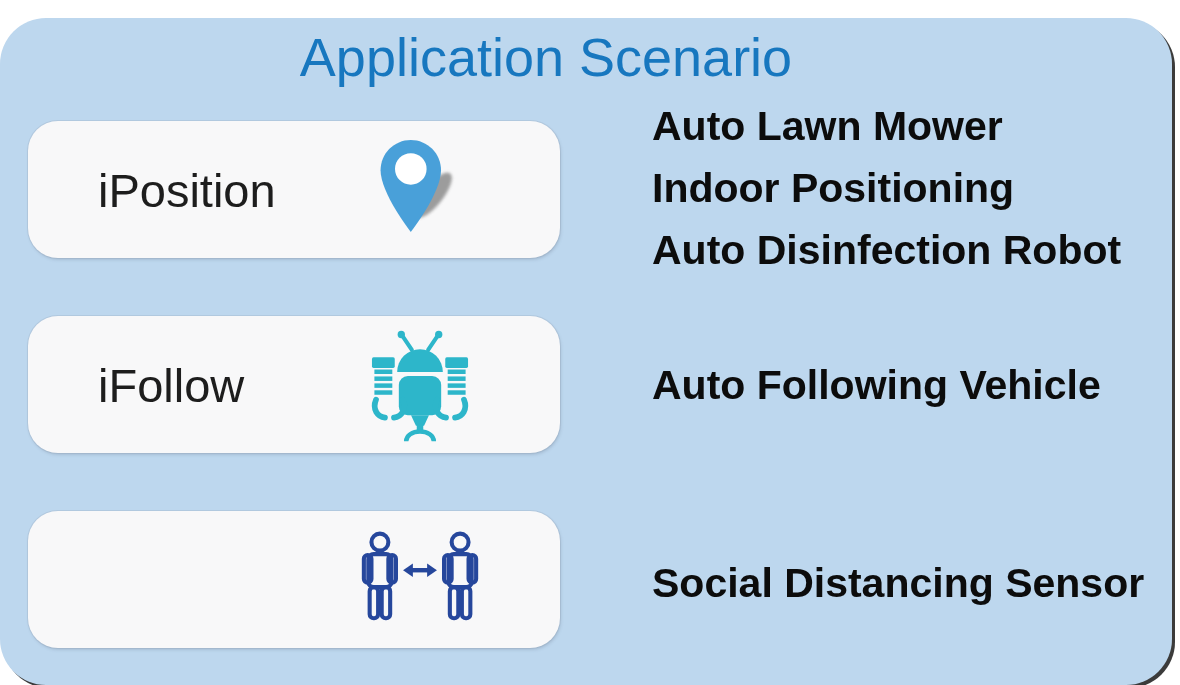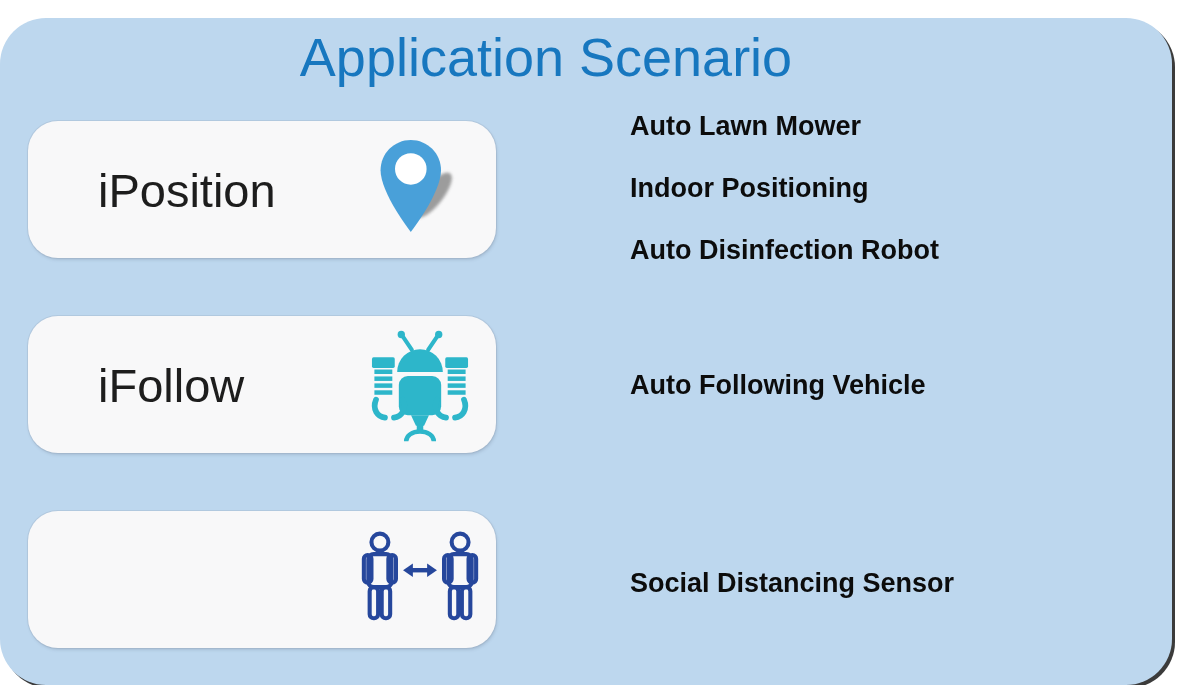--- a/index.html
+++ b/index.html
@@ -10,38 +10,38 @@
   .panel{
     position:absolute;left:0;top:18px;width:1172px;height:667px;
     background:#bdd7ee;border-radius:46px;
     box-shadow:3px 3px 0 rgba(25,25,25,0.85);
   }
   .title{
     position:absolute;top:8px;left:0;width:100%;box-sizing:border-box;padding-right:80px;
     text-align:center;font-size:54px;font-weight:400;color:#1777bf;letter-spacing:0;
   }
   .card{
-    position:absolute;left:28px;width:468px;height:137px;
+    position:absolute;left:28px;width:532px;height:137px;
     background:#f8f8f9;border-radius:30px;
     box-shadow:0 0 0 1px rgba(140,155,175,0.22), 1px 2px 3px rgba(100,115,140,0.25);
   }
   .card-1{top:103px;}
   .card-2{top:298px;}
   .card-3{top:493px;}
   .card .label{
     position:absolute;left:70px;top:50%;transform:translateY(-50%);
     font-size:47px;font-weight:400;color:#1d1d1d;white-space:nowrap;
   }
   .card .icon-zone{
     position:absolute;left:312px;top:0;width:160px;height:100%;
     display:flex;align-items:center;justify-content:center;
   }
   .apps{
-    position:absolute;left:630px;
-    font-size:27px;font-weight:700;color:#0c0c0c;line-height:62px;white-space:nowrap;
+    position:absolute;left:652px;
+    font-size:41px;font-weight:700;color:#0c0c0c;line-height:62px;white-space:nowrap;
   }
   .apps-1{top:77px;}
   .apps-2{top:336px;text-align:center;}
   .apps-3{top:534px;text-align:center;}
 </style>
 </head>
 <body>
 
 <div class="panel">
 

